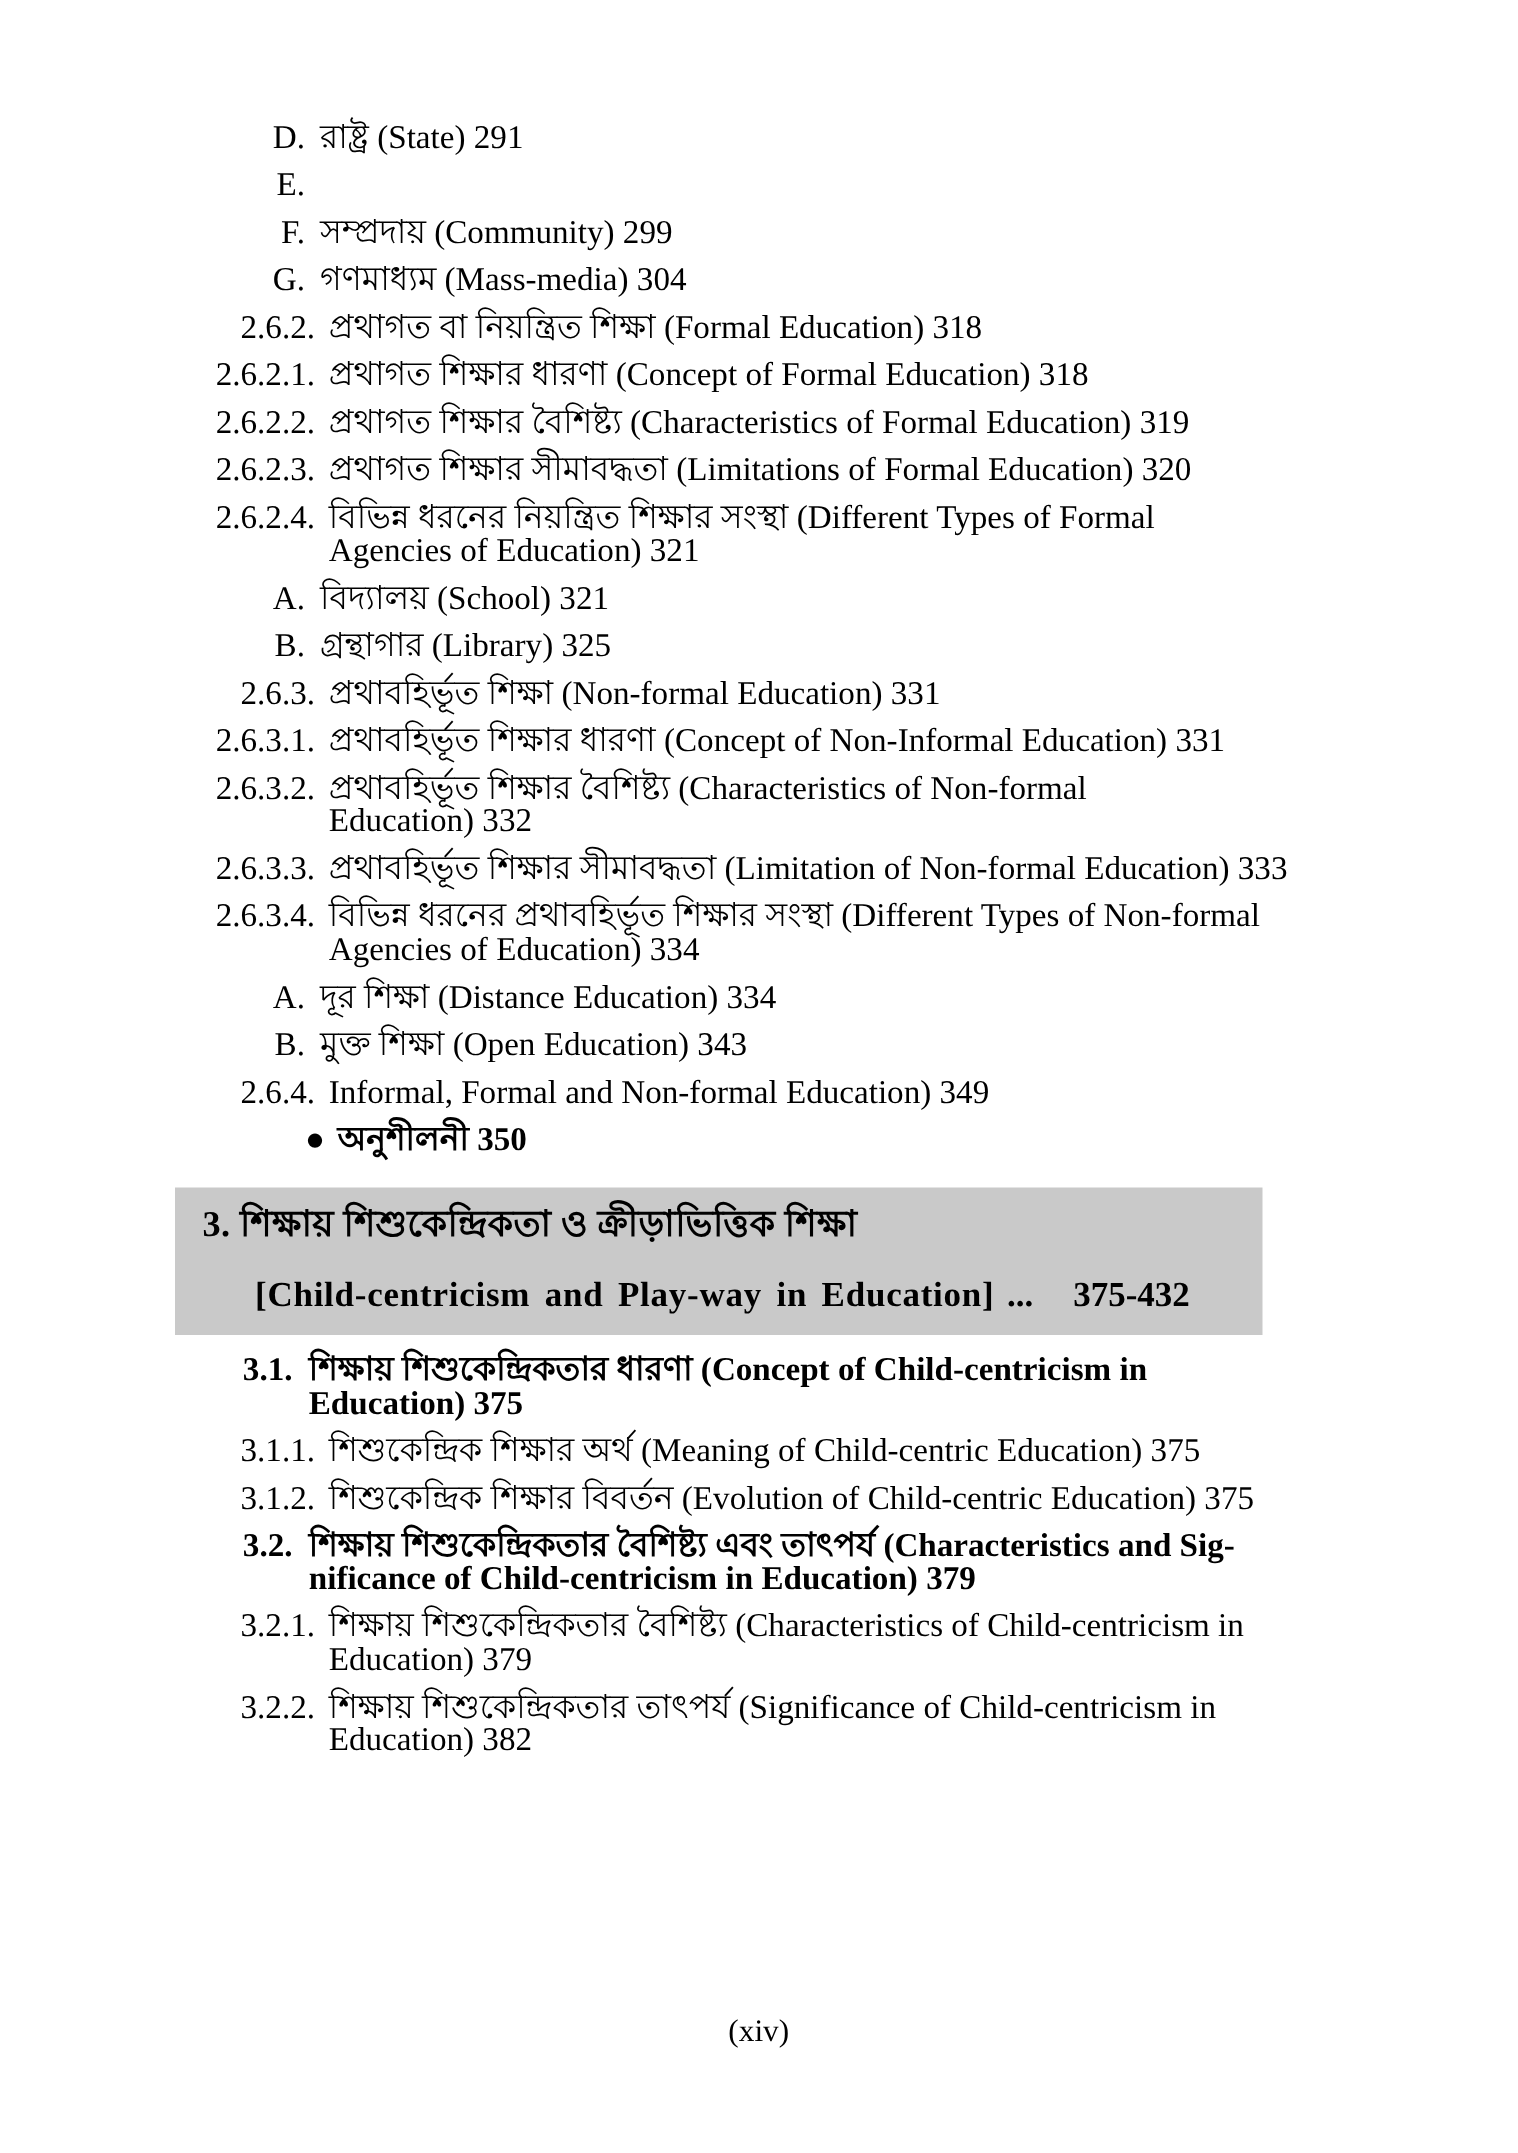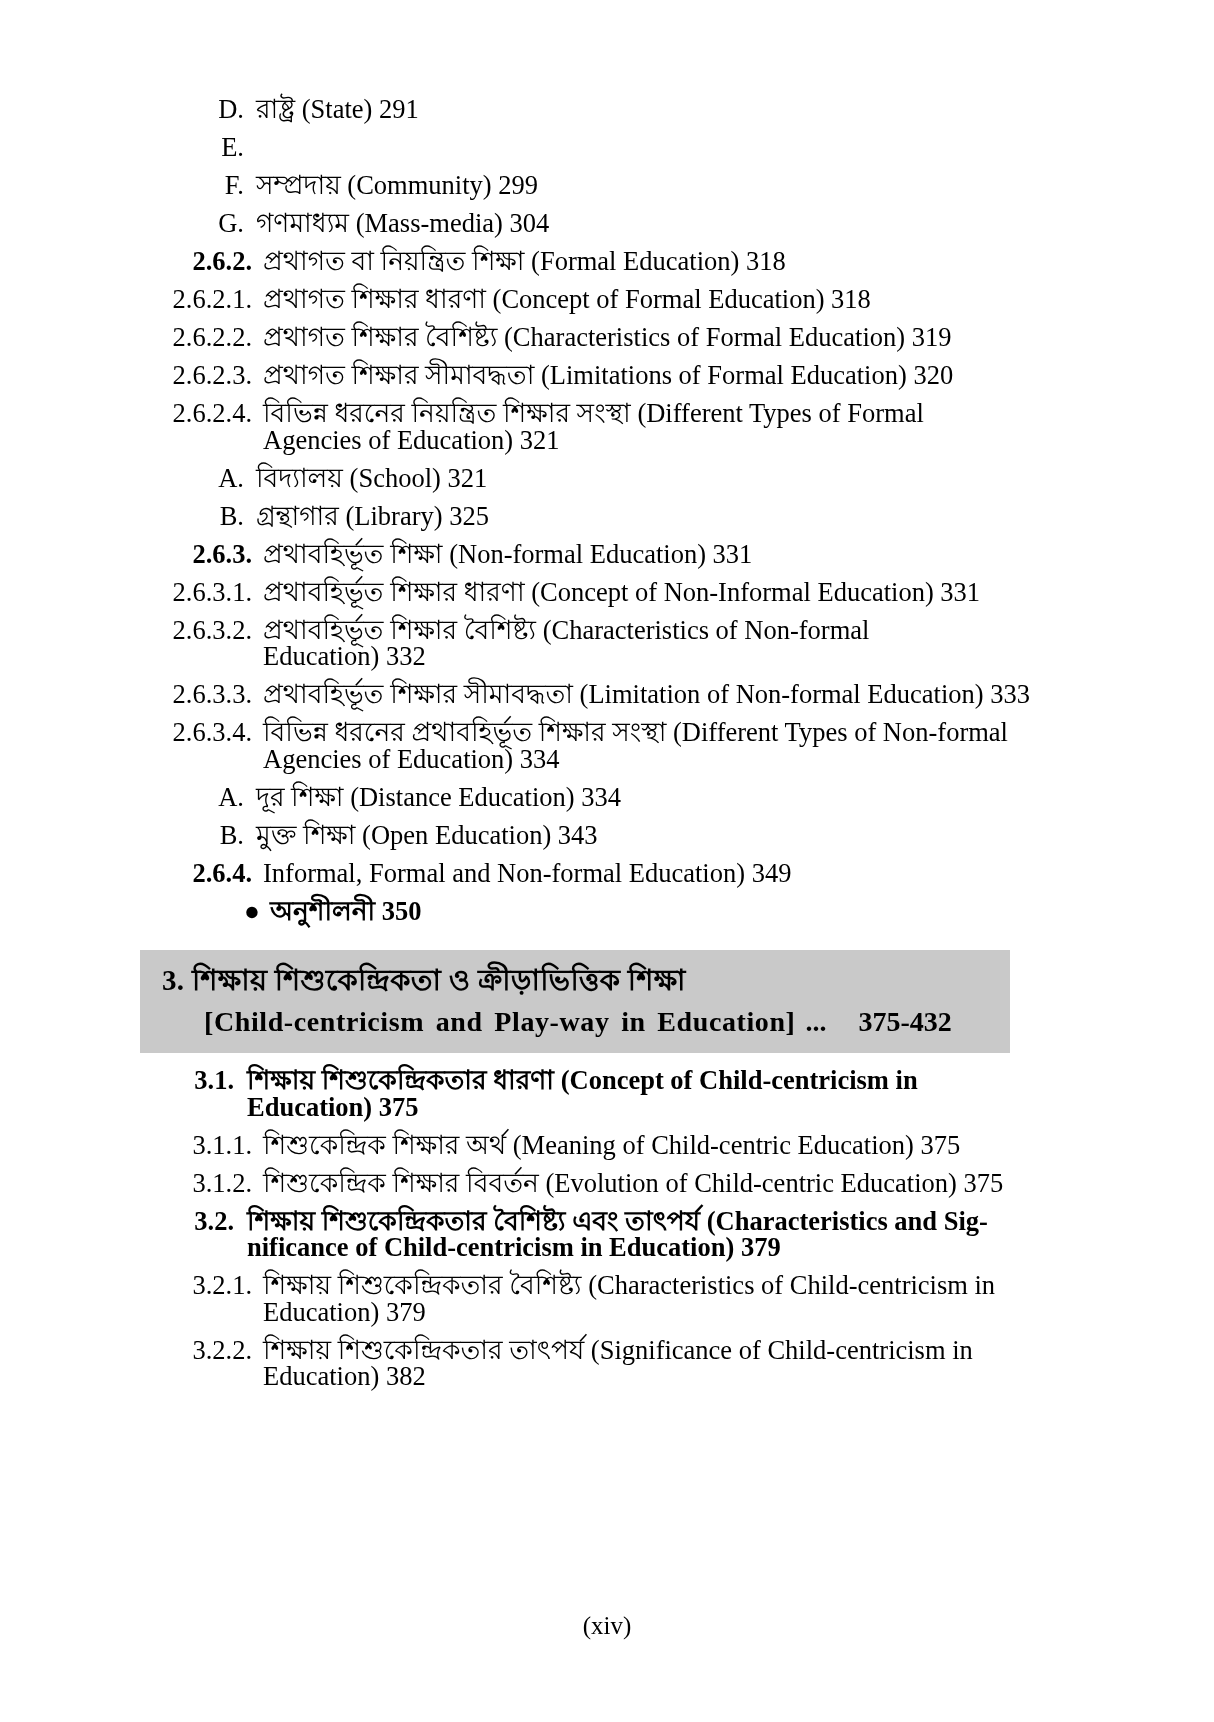--- a/index.html
+++ b/index.html
@@ -46,21 +46,21 @@
     flex: 1 1 auto;
     text-align: justify;
   }
   .entry .txt.nojust { text-align: left; }
 
   
   .lvl-letter  { padding-left: 68px; }
   .lvl-letter .num  { width: 36px; margin-right: 12px; }
 
   .lvl-3 { padding-left: 30px; }
-  .lvl-3 .num { width: 82px; margin-right: 11px; font-weight: bold; }
+  .lvl-3 .num { width: 82px; margin-right: 11px; }
 
   .lvl-4 { padding-left: 0; }
   .lvl-4 .num { width: 112px; margin-right: 11px; }
 
   .lvl-2b { padding-left: 32px; }
   .lvl-2b .num { width: 62px; margin-right: 13px; }
 
   .bul { padding-left: 96px; }
   .bul .num { width: 24px; margin-right: 10px; }
 
@@ -85,21 +85,21 @@
     font-size: 29px;
     font-weight: bold;
     line-height: 1.18;
     letter-spacing: .3px;
   }
   .chapter-band .ch-line2 {
     font-size: 28px;
     font-weight: bold;
     line-height: 1.18;
     padding-left: 42px;
-    margin-top: 8px;
+    margin-top: 23px;
     display: flex;
     align-items: baseline;
   }
   .chapter-band .ch-line2 .ch-en {
     letter-spacing: .6px;
     word-spacing: 4px;
   }
   .chapter-band .ch-line2 .ch-dots { margin: 0 6px 0 10px; }
   .chapter-band .ch-line2 .ch-range { margin-left: 26px; }
 

